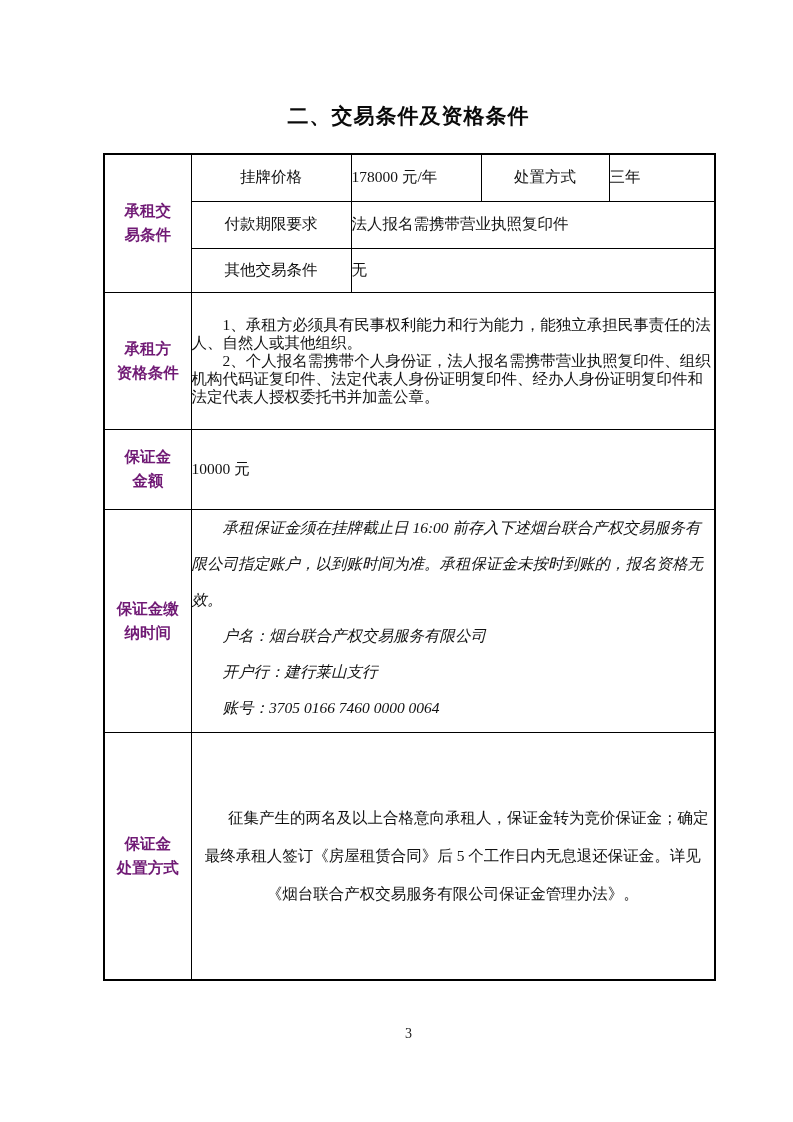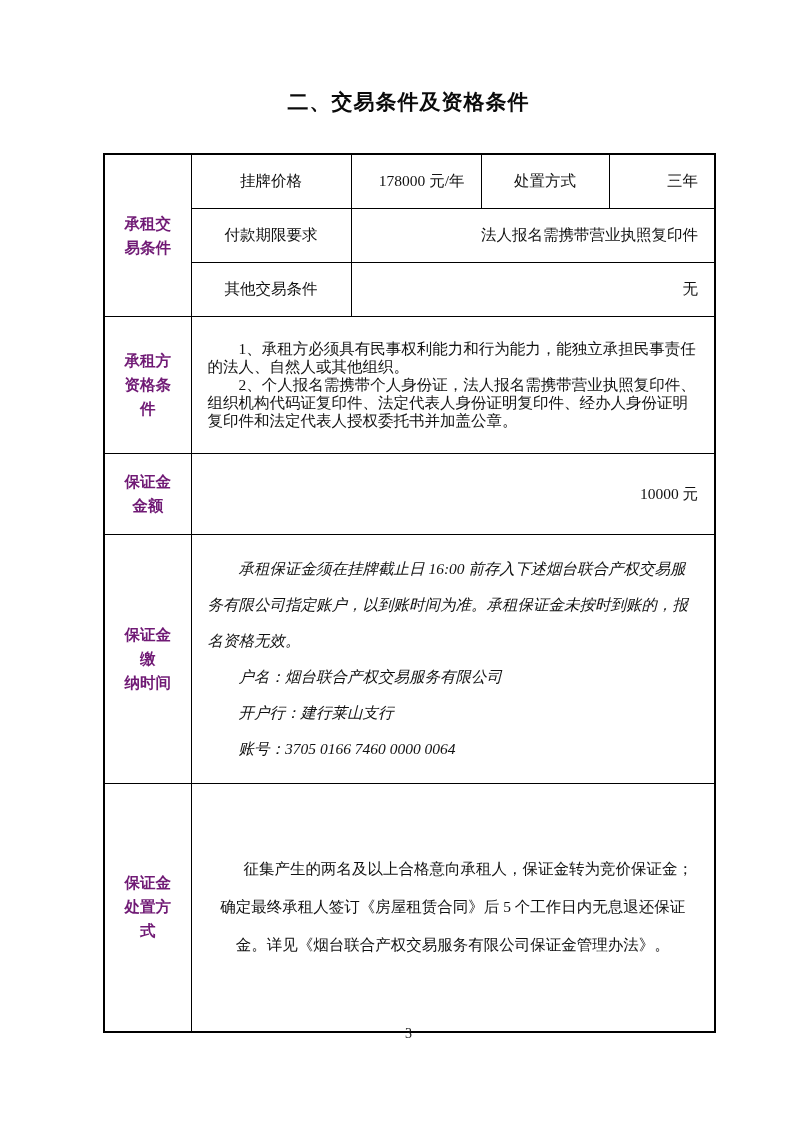--- a/index.html
+++ b/index.html
@@ -11,58 +11,58 @@
     position: relative;
     width: 793px;
     height: 1122px;
     background: #ffffff;
     color: #111111;
     font-family: "Liberation Serif", "DejaVu Serif", serif;
     overflow: hidden;
   }
   .doc-title {
     position: absolute;
-    top: 88px;
+    top: 102px;
     left: 103px;
     width: 611px;
     text-align: center;
     font-size: 21px;
     font-weight: bold;
     letter-spacing: 1px;
     color: #0a0a0a;
   }
   table.cond-table {
     position: absolute;
     top: 153px;
     left: 103px;
     width: 611px;
     border-collapse: collapse;
     table-layout: fixed;
     border: 2.5px solid #000;
     font-size: 15.5px;
   }
   table.cond-table td {
     border: 1px solid #000;
-    padding: 16px;
+    padding: 0;
     overflow: hidden;
   }
   .row-header {
     font-weight: bold;
     text-align: center;
     vertical-align: middle;
     white-space: pre-line;
     line-height: 24px;
     color: #701a75;
   }
   .label-cell {
     text-align: center;
     vertical-align: middle;
   }
   .value-cell {
-    text-align: right;
+    text-align: left;
     vertical-align: middle;
     font-family: Liberation Serif, serif;
   }
   .text-cell {
     text-align: left;
     vertical-align: middle;
     padding: 2px 10px 2px 8px;
   }
   .text-cell p {
     margin: 0;

